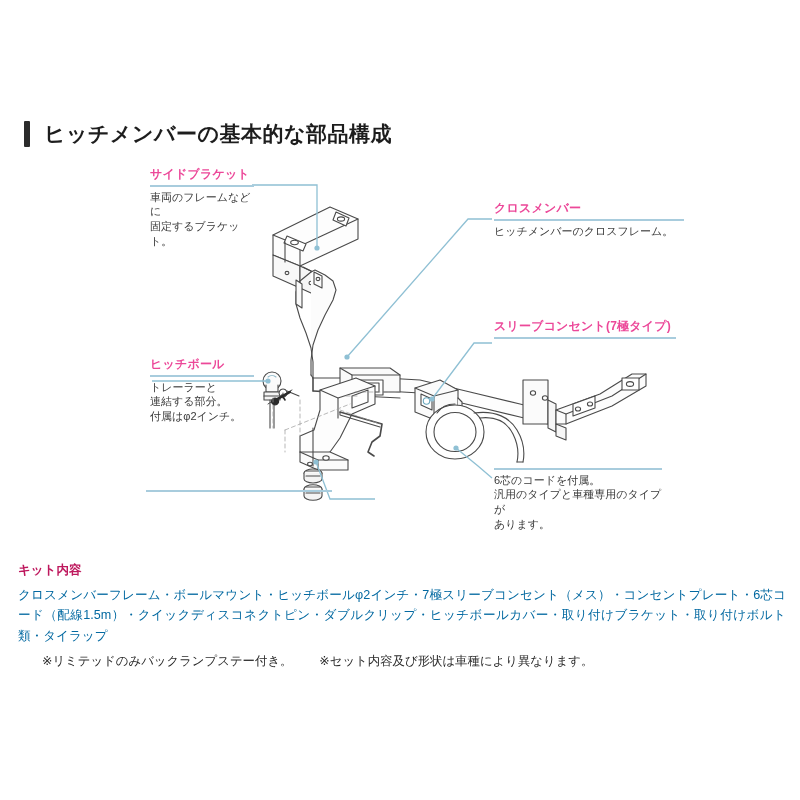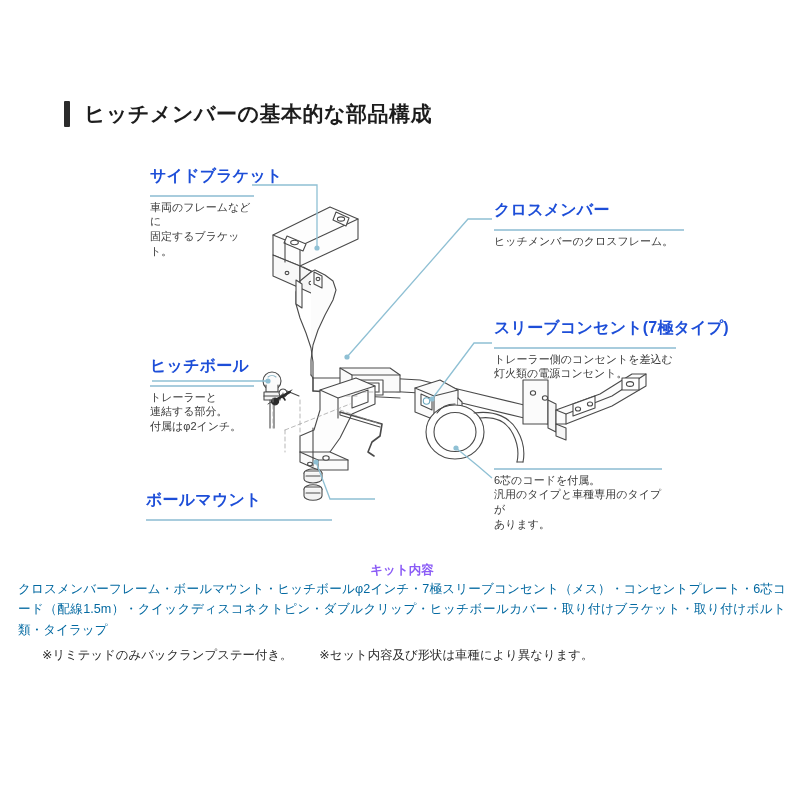--- a/index.html
+++ b/index.html
@@ -13,50 +13,49 @@
     position: relative;
     font-family: "Liberation Sans", "DejaVu Sans", sans-serif;
     color: #231f20;
     overflow: hidden;
   }
 
   
   #page-title-row {
     position: absolute;
     left: 24px;
-    top: 100px;
+    top: 120px;
     display: flex;
     align-items: center;
     gap: 14px;
-    margin-left: 40px;
   }
   #title-accent-bar {
     width: 6px;
     height: 26px;
     background: #2b2b2b;
     border-radius: 1px;
   }
   #page-title {
     font-size: 21px;
     font-weight: 700;
     letter-spacing: 0.5px;
     color: #1d1d1d;
     white-space: nowrap;
   }
 
   
   .callout {
     position: absolute;
   }
   .callout-title {
-    font-size: 16px;
+    font-size: 12px;
     font-weight: 700;
-    color: #1d4ed8;
+    color: #ec4899;
     letter-spacing: 0.2px;
-    padding-bottom: 8px;
+    padding-bottom: 2px;
     white-space: nowrap;
   }
   .callout-rule {
     height: 1.5px;
     background: #a8ccdd;
     margin-bottom: 3px;
   }
   .callout-desc {
     font-size: 11px;
     line-height: 1.35;
@@ -77,22 +76,22 @@
   
   #kit-section {
     position: absolute;
     left: 18px;
     top: 562px;
     width: 768px;
   }
   #kit-heading {
     font-size: 12.5px;
     font-weight: 700;
-    color: #8b5cf6;
-    text-align: center;
+    color: #be185d;
+    margin-bottom: 6px;
   }
   #kit-body {
     font-size: 12.6px;
     line-height: 1.62;
     color: #0369a1;
     text-align: justify;
   }
   #kit-notes {
     font-size: 12.4px;
     line-height: 1.6;
@@ -292,34 +291,31 @@
 
 <div class="callout" style="left:494px; top:200px; width:190px;">
   <div class="callout-title">クロスメンバー</div>
   <div class="callout-rule"></div>
   <div class="callout-desc">ヒッチメンバーのクロスフレーム。</div>
 </div>
 
 <div class="callout" style="left:494px; top:318px; width:182px;">
   <div class="callout-title">スリーブコンセント(7極タイプ)</div>
   <div class="callout-rule"></div>
-  <div class="callout-desc">トレーラー側のコンセントを差込む
-灯火類の電源コンセント。</div>
 </div>
 
 <div class="callout" style="left:150px; top:356px; width:104px;">
   <div class="callout-title">ヒッチボール</div>
   <div class="callout-rule"></div>
   <div class="callout-desc">トレーラーと
 連結する部分。
 付属はφ2インチ。</div>
 </div>
 
 <div class="callout" style="left:146px; top:490px; width:186px;">
-  <div class="callout-title">ボールマウント</div>
   <div class="callout-rule"></div>
 </div>
 
 <div class="callout" style="left:494px; top:468px; width:168px;">
   <div class="callout-rule"></div>
   <div class="callout-desc">6芯のコードを付属。
 汎用のタイプと車種専用のタイプが
 あります。</div>
 </div>
 

